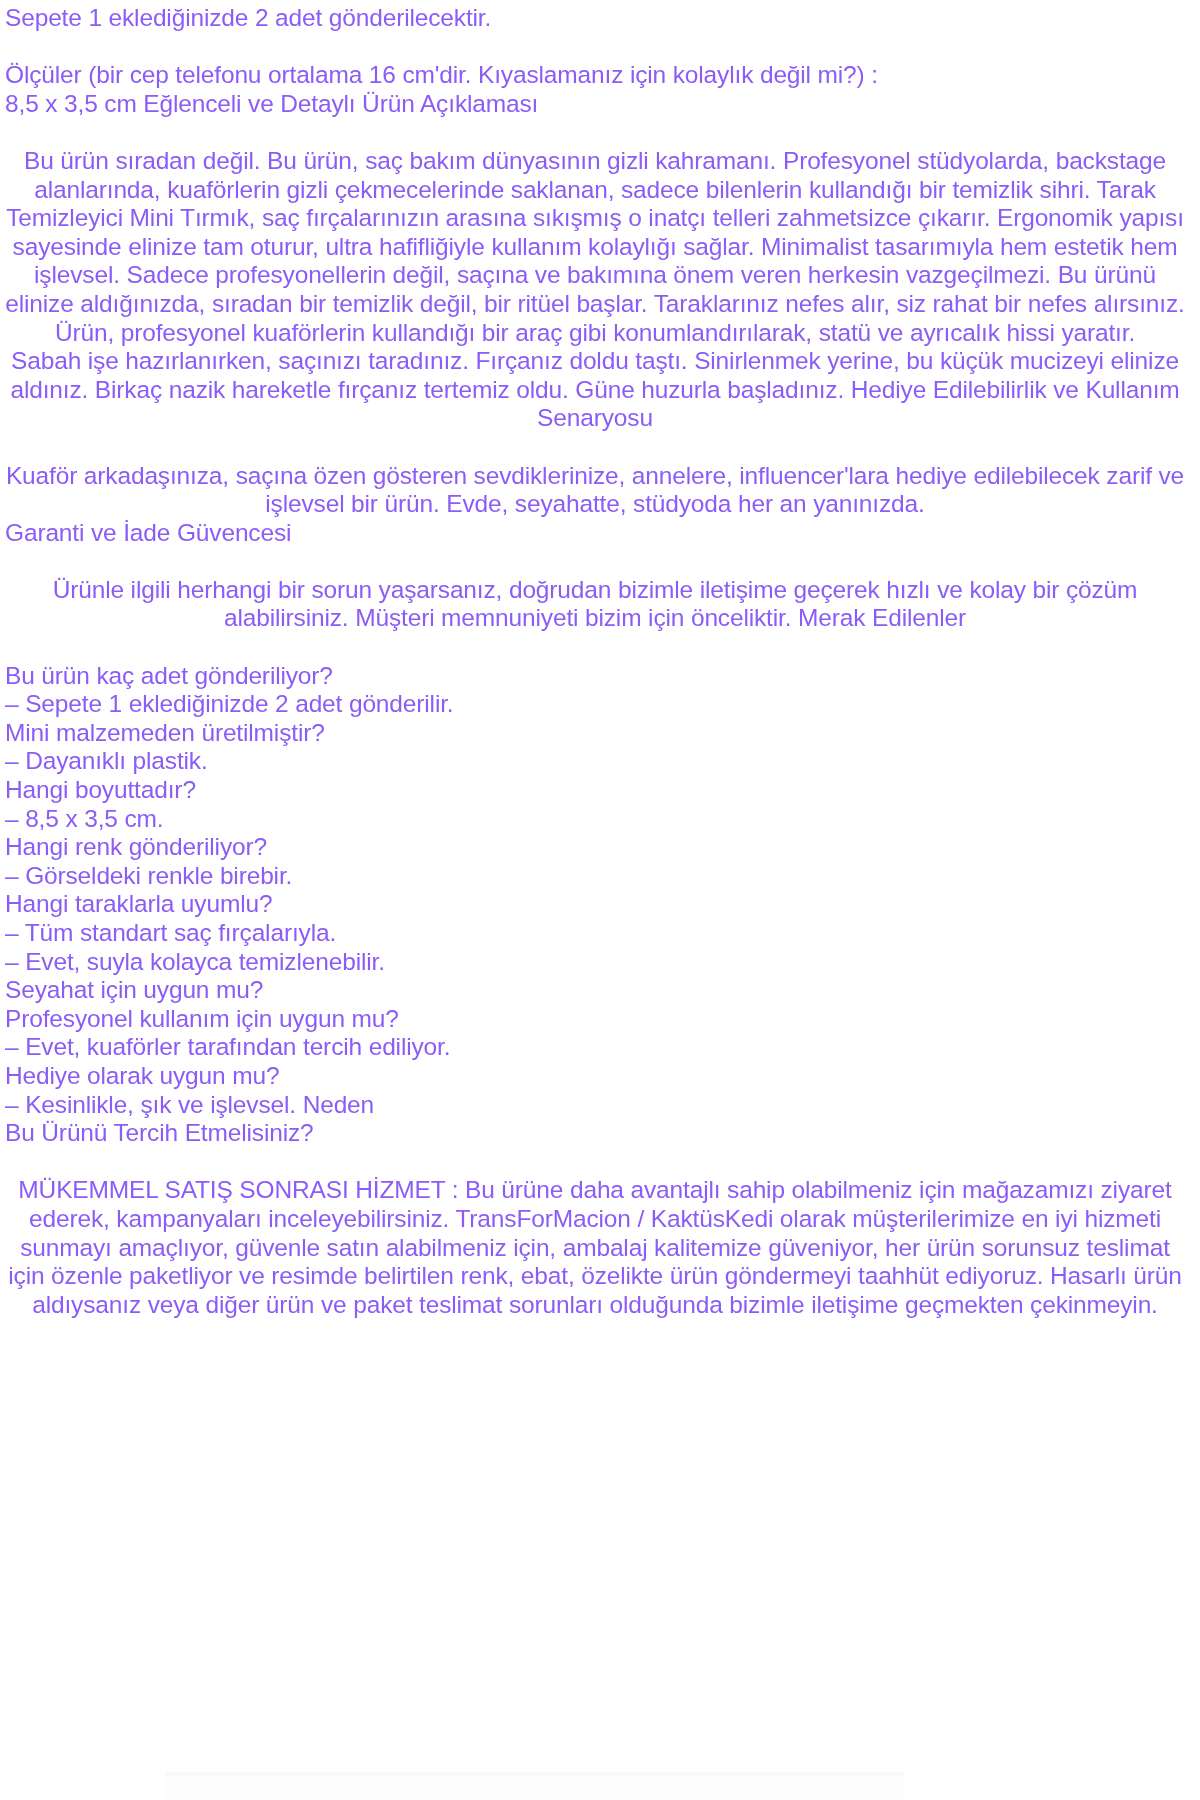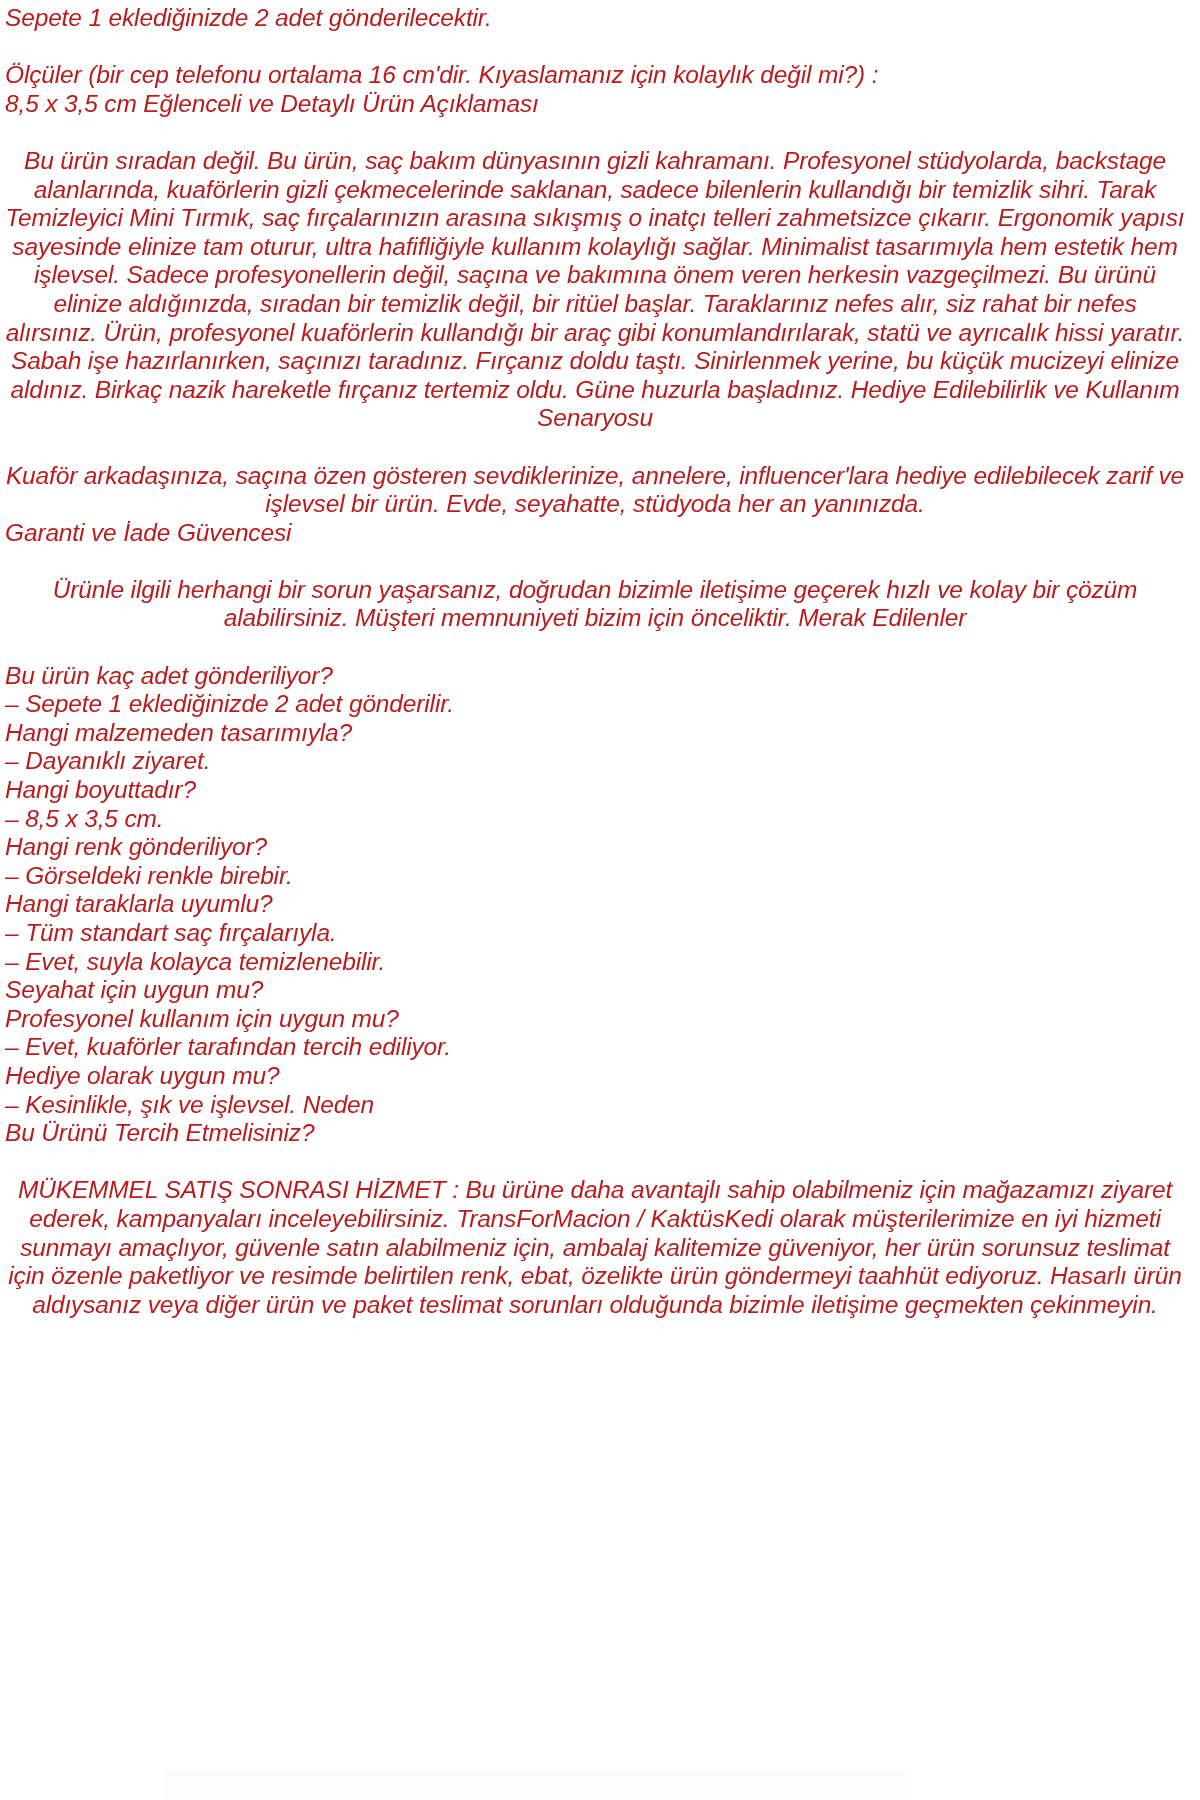--- a/index.html
+++ b/index.html
@@ -25,23 +25,22 @@
     width: 1200px;
     height: 1800px;
     box-sizing: border-box;
     padding: 4px 8px 0 5px;
   }
 
   .desc {
     font-size: 24.5px;
     line-height: 28.6px;
     letter-spacing: -0.15px;
-    color: #b91c1c;
+    color: #8b5cf6;
     max-width: 1180px;
-    font-style: italic;
   }
 
   
   .block {
     margin: 0;
     padding: 0;
   }
 
   
   .gap-lg { height: 28.6px; }
@@ -110,22 +109,22 @@
 
     <div class="block">
       <span class="flow">Ürünle ilgili herhangi bir sorun yaşarsanız, doğrudan bizimle iletişime geçerek hızlı ve kolay bir çözüm alabilirsiniz. Müşteri memnuniyeti bizim için önceliktir. Merak Edilenler</span>
     </div>
 
     <div class="gap-lg"></div>
 
     <div class="block">
       <span class="line">Bu ürün kaç adet gönderiliyor?</span>
       <span class="line">– Sepete 1 eklediğinizde 2 adet gönderilir.</span>
-      <span class="line">Hangi malzemeden tasarımıyla?</span>
-      <span class="line">– Dayanıklı ziyaret.</span>
+      <span class="line">Mini malzemeden üretilmiştir?</span>
+      <span class="line">– Dayanıklı plastik.</span>
       <span class="line">Hangi boyuttadır?</span>
       <span class="line">– 8,5 x 3,5 cm.</span>
       <span class="line">Hangi renk gönderiliyor?</span>
       <span class="line">– Görseldeki renkle birebir.</span>
       <span class="line">Hangi taraklarla uyumlu?</span>
       <span class="line">– Tüm standart saç fırçalarıyla.</span>
       <span class="line">– Evet, suyla kolayca temizlenebilir.</span>
       <span class="line">Seyahat için uygun mu?</span>
       <span class="line">Profesyonel kullanım için uygun mu?</span>
       <span class="line">– Evet, kuaförler tarafından tercih ediliyor.</span>

